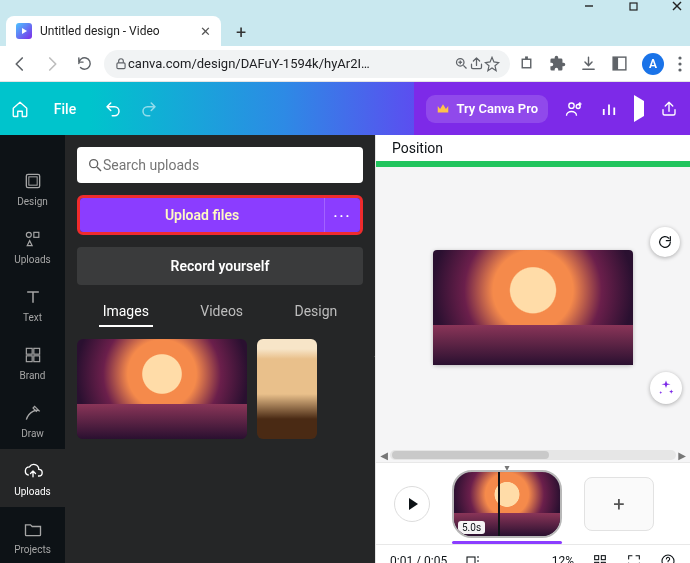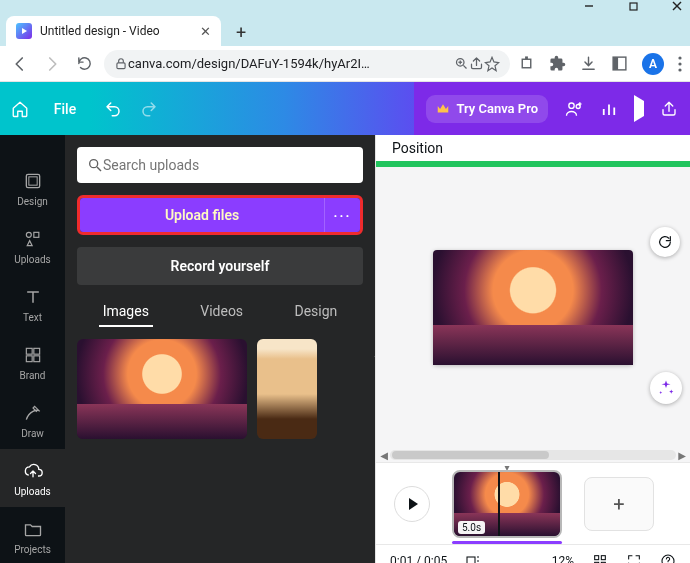--- a/index.html
+++ b/index.html
@@ -64,21 +64,21 @@
   .rotate-fab{position:absolute;top:60px;right:10px;width:30px;height:30px;border-radius:50%;background:#fff;box-shadow:0 1px 4px rgba(0,0,0,.3);display:flex;align-items:center;justify-content:center}
   .magic-fab{position:absolute;bottom:44px;right:8px;width:32px;height:32px;border-radius:50%;background:#fff;box-shadow:0 1px 4px rgba(0,0,0,.3);display:flex;align-items:center;justify-content:center;color:#7d2ae8}
   .hscroll{height:14px;background:#f5f5f6;display:flex;align-items:center;padding:0 2px}
   .hscroll .track{flex:1;height:10px;background:#e6e6e6;border-radius:5px;position:relative}
   .hscroll .thumb-bar{position:absolute;left:2px;top:1px;bottom:1px;width:55%;background:#c9c9c9;border-radius:4px}
   .hscroll .arrow{width:12px;text-align:center;color:#777;font-size:10px}
   
   .timeline{height:82px;border-top:1px solid #e8e8e8;display:flex;align-items:center;padding:0 18px;gap:22px;position:relative}
   .tl-play{width:36px;height:36px;border-radius:50%;background:#fff;border:1px solid #ddd;display:flex;align-items:center;justify-content:center}
   .tl-play .tri{border-left:9px solid #0d1216;border-top:6px solid transparent;border-bottom:6px solid transparent;margin-left:2px}
-  .clip{width:110px;height:68px;border:2px solid #b8b8b8;border-radius:8px;position:relative;overflow:hidden;background:radial-gradient(circle at 50% 35%,#ffdca8 0 18%,#f58a4b 19% 32%,#6b1f4b 55%,#2a1030 80%)}
+  .clip{width:110px;height:68px;border:2px solid #b8b8b8;border-radius:20px;position:relative;overflow:hidden;background:radial-gradient(circle at 50% 35%,#ffdca8 0 18%,#f58a4b 19% 32%,#6b1f4b 55%,#2a1030 80%)}
   .clip::before{content:"";position:absolute;left:0;right:0;bottom:0;height:35%;background:linear-gradient(#8a3558,#2a1030)}
   .clip-dur{position:absolute;left:4px;bottom:2px;background:rgba(255,255,255,.95);font-size:10px;padding:1px 4px;border-radius:3px;color:#0d1216;z-index:2}
   .playhead{position:absolute;left:44px;top:-4px;bottom:-6px;width:2px;background:#0d1216}
   .clip-underline{position:absolute;left:0;right:0;bottom:-6px;height:3px;background:#8b3dff;border-radius:2px}
   .clip-wrap{position:relative}
   .tl-chevron{position:absolute;top:-8px;left:50%;transform:translateX(-50%);font-size:10px;color:#777}
   .add-clip{width:70px;height:54px;border:1px solid #e2e2e2;border-radius:8px;display:flex;align-items:center;justify-content:center;color:#555;font-size:20px;background:#fafafa}
   
   .status{height:32px;border-top:1px solid #e8e8e8;display:flex;align-items:center;padding:0 14px;gap:18px;font-size:12px;color:#0d1216}
   .status .spacer{flex:1}

